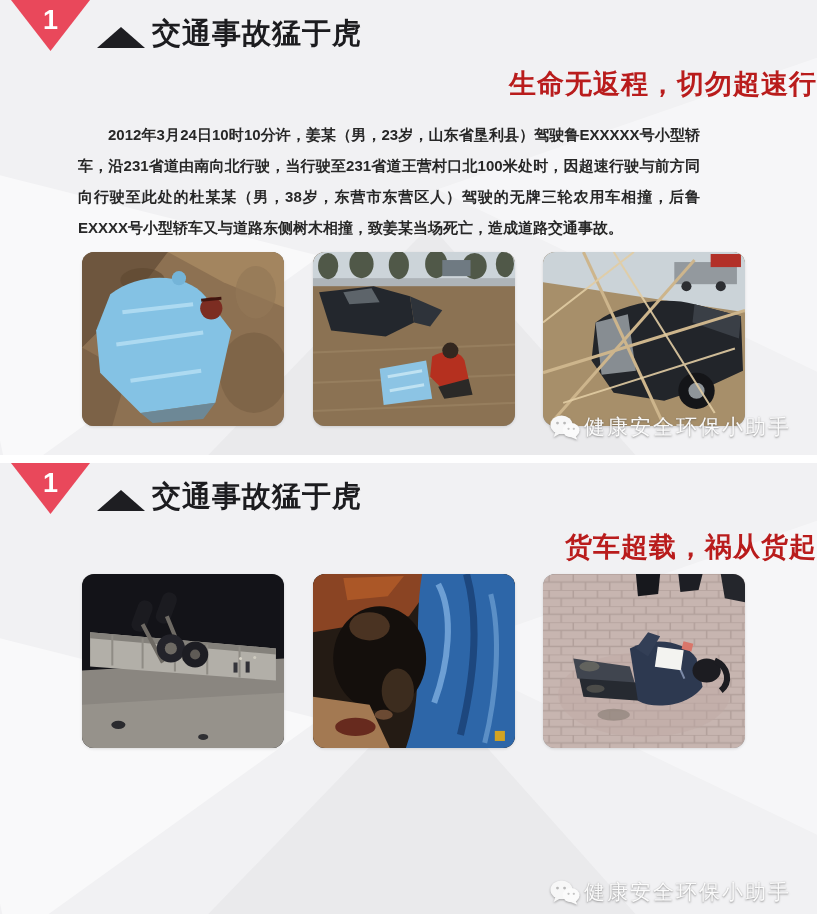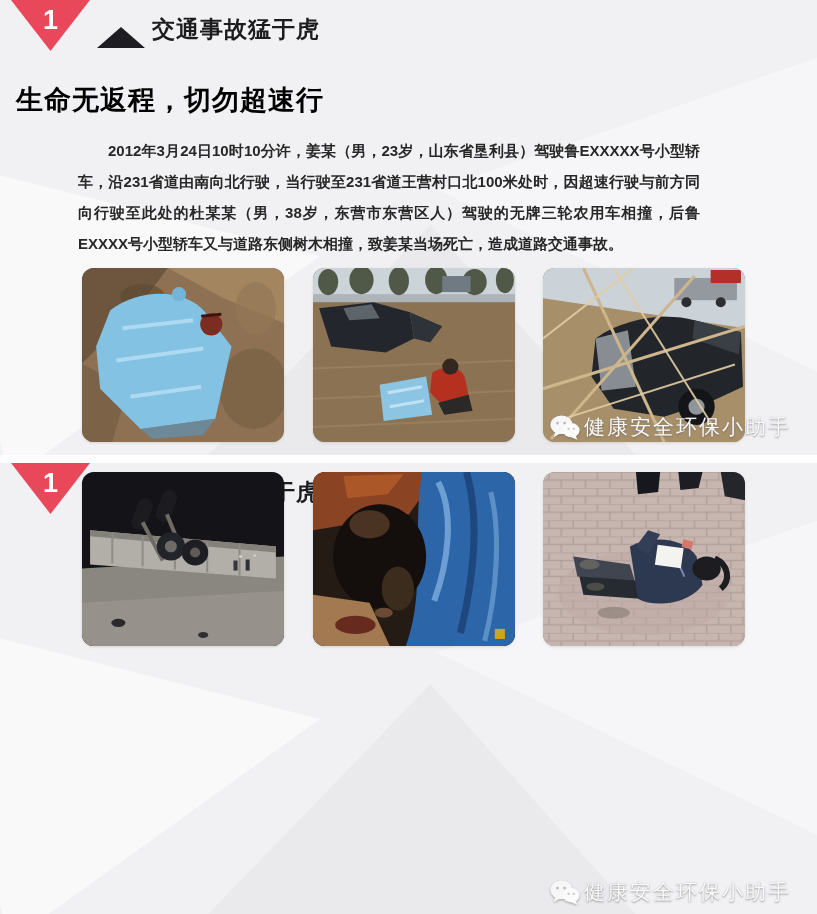--- a/index.html
+++ b/index.html
@@ -20,25 +20,25 @@
         clip-path:polygon(0 100%,52% 0,100% 100%); }
 
   
   .hdr { position:absolute; top:0; left:0; width:100%; height:58px; }
   .badge { position:absolute; left:11px; top:0; width:79px; height:51px; background:#e9485b;
            clip-path:polygon(0 0,100% 0,50% 100%); text-align:center; }
   .badge .num { color:#fff; font-size:27px; font-weight:700; line-height:40px; }
   .tri-black { position:absolute; left:97px; top:27px; width:0; height:0;
                border-left:24px solid transparent; border-right:24px solid transparent;
                border-bottom:21px solid #1e1e22; }
-  .sec-title { position:absolute; left:152px; top:14px; margin:0; font-size:23px; font-weight:700;
+  .sec-title { position:absolute; left:152px; top:14px; margin:0; font-size:29px; font-weight:700;
                color:#1c1c1f; letter-spacing:1px; }
 
-  .headline { margin:16px; padding-top:66px; text-align:left; font-size:27px; font-weight:700;
-              color:#000000; letter-spacing:1px; position:relative; }
+  .headline { margin:0; padding-top:66px; text-align:right; font-size:27px; font-weight:700;
+              color:#b91c1c; letter-spacing:1px; position:relative; }
 
   .para { position:relative; margin:17px 117px 0 78px; font-size:15px; line-height:31px; color:#272727;
           font-weight:600; text-align:justify; text-indent:2em; }
 
   .photos { position:relative; display:flex; justify-content:space-between; margin:9px 72px 0 82px; }
   .photo { margin:0; width:202px; height:174px; border-radius:12px; overflow:hidden;
            box-shadow:0 1px 3px rgba(0,0,0,.12); background:#888; }
   .photo svg { display:block; width:100%; height:100%; }
 
   .watermark { position:absolute; right:26px; display:flex; align-items:center; gap:4px; z-index:5; }
@@ -165,20 +165,21 @@
   <div class="deco d3"></div>
 
   <header class="hdr">
     <div class="badge">
       <span class="num">1</span>
     </div>
     <div class="tri-black"></div>
     <h2 class="sec-title">交通事故猛于虎</h2>
   </header>
 
+  <h1 class="headline">货车超载，祸从货起</h1>
 
 
   <div class="photos">
     <figure class="photo" title="夜间侧翻的重型货车，车轮朝上">
       <svg viewBox="0 0 200 173" preserveAspectRatio="none">
         <rect width="200" height="173" fill="#131318"></rect>
         <path d="M0 96 L200 84 L200 173 L0 173 Z" fill="#8a8680"></path>
         <path d="M0 130 L200 118 L200 173 L0 173 Z" fill="#9b9790" opacity="0.7"></path>
         <path d="M8 58 L192 74 L192 106 L8 92 Z" fill="#b2afa8"></path>
         <path d="M8 58 L192 74 L192 80 L8 64 Z" fill="#84817b"></path>

